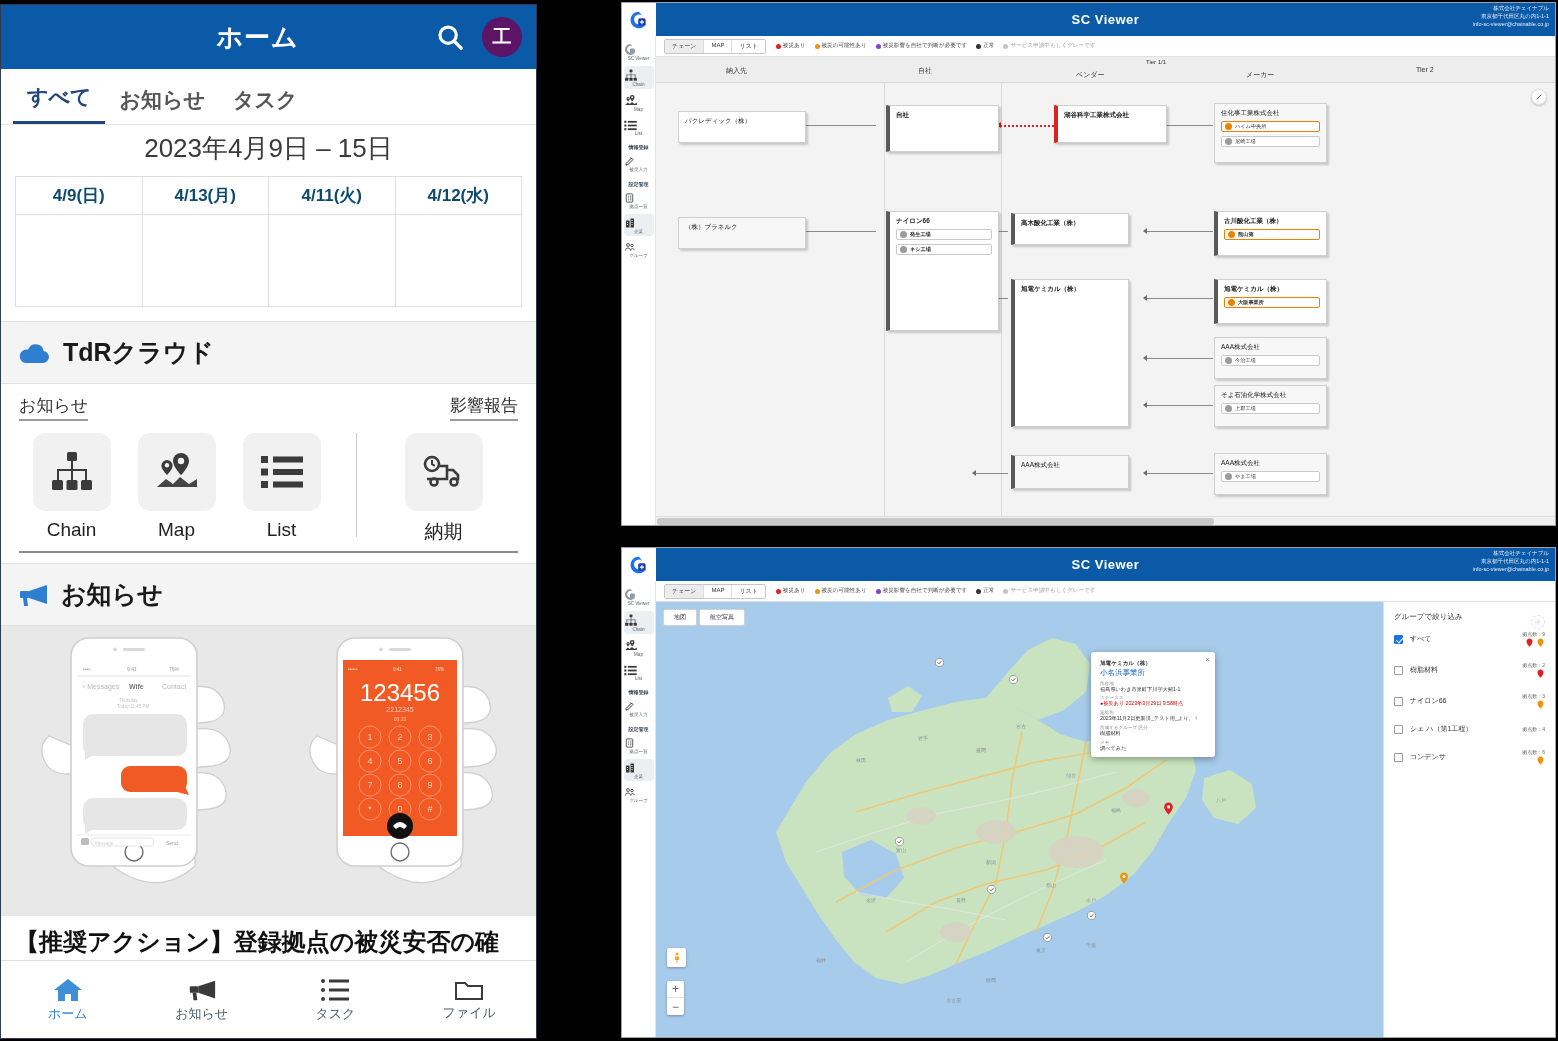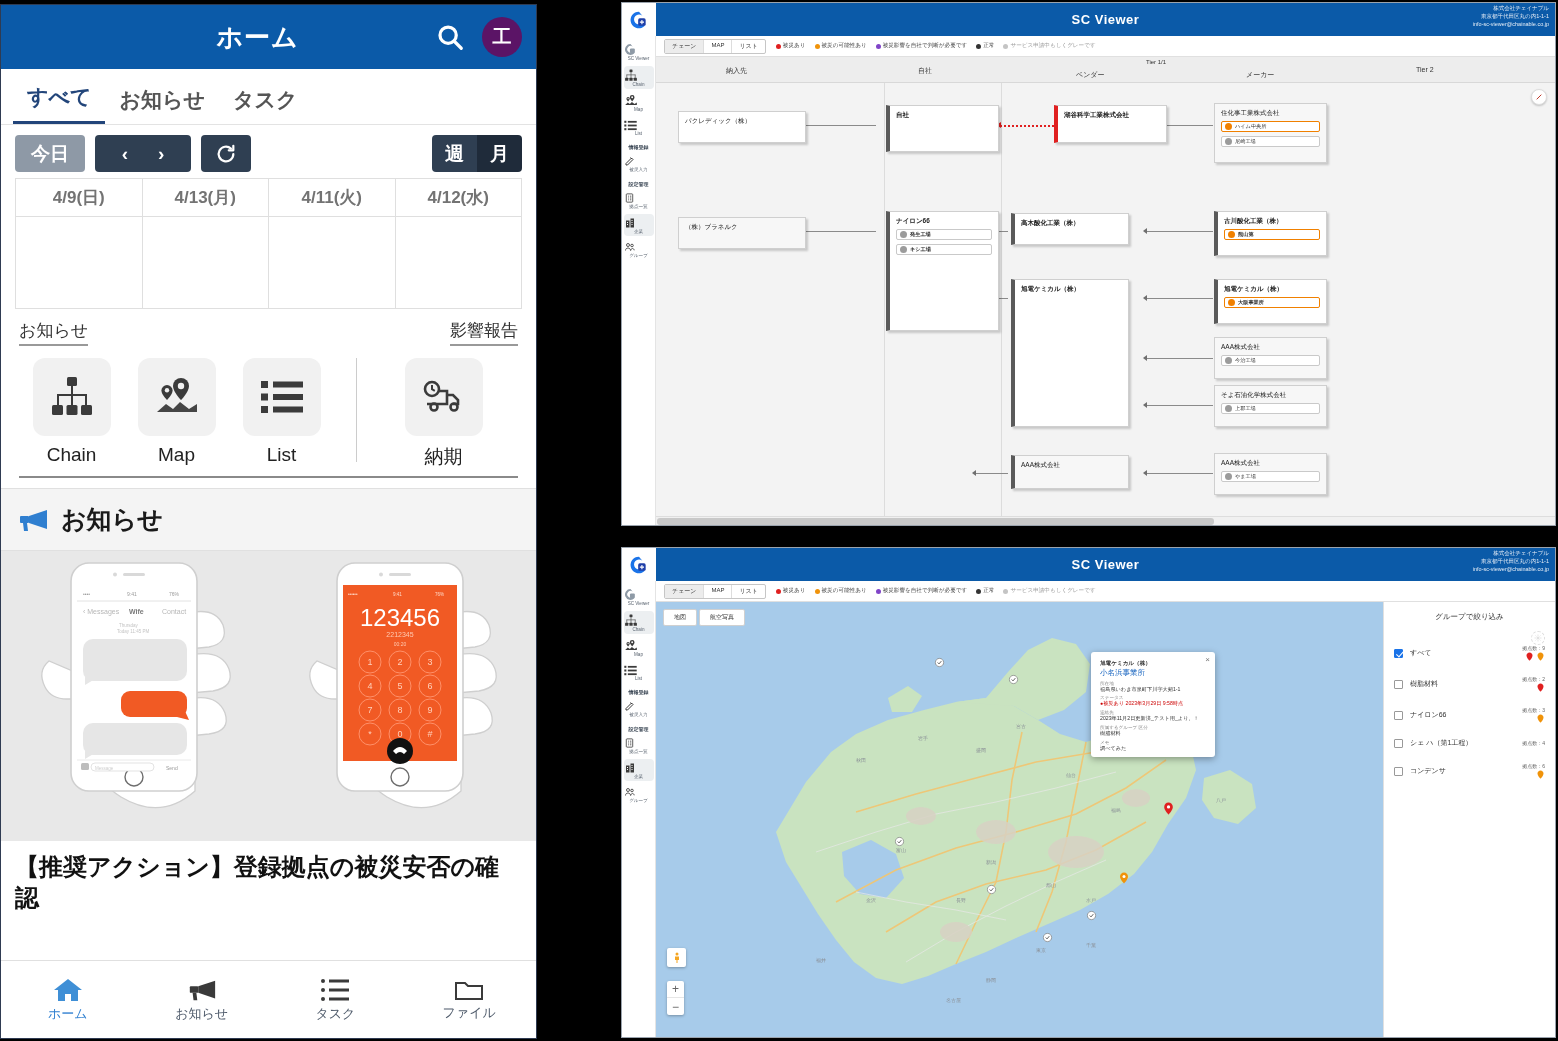--- a/index.html
+++ b/index.html
@@ -55,21 +55,21 @@
     background:#2f3f52; color:#fff; width:45px; height:37px; display:flex;
     align-items:center; justify-content:center; font-size:19px; font-weight:bold;
   }
   .wm-btn.sel{ background:#1f2b3a; }
 
   .ph-range{ text-align:center; font-size:26px; color:#3a3a3a; padding:6px 0 10px; }
 
   .cal-table{ width:100%; border-collapse:collapse; table-layout:fixed; }
   .cal-table th{
     border:1px solid #dfdfdf; border-left:none; font-size:17px; padding:7px 0;
-    color:#737373; font-weight:bold;
+    color:#0c4a6e; font-weight:bold;
   }
   .cal-table th:first-child{ border-left:1px solid #dfdfdf; }
   .cal-table td{ border:1px solid #dfdfdf; border-left:none; height:92px; }
   .cal-table td:first-child{ border-left:1px solid #dfdfdf; }
   .cal-wrap{ padding:0 14px; }
 
   .sect-head{
     display:flex; align-items:center; gap:12px; padding:14px 16px;
     background:#f4f4f4; border-top:1px solid #e0e0e0; border-bottom:1px solid #e0e0e0;
   }
@@ -283,58 +283,50 @@
     </div>
     <div class="ph-avatar">工</div>
   </div>
 
   <div class="ph-tabs">
     <div class="ph-tab active">すべて</div>
     <div class="ph-tab">お知らせ</div>
     <div class="ph-tab">タスク</div>
   </div>
 
-  <div class="ph-ctrls">
-    <div class="btn-gray">今日</div>
-    <div class="btn-dark btn-arrows">
-      <span>‹</span>
-      <span>›</span>
-    </div>
-    <div class="btn-dark btn-refresh">
-      <svg width="22" height="22" viewBox="0 0 24 24" fill="none" stroke="#fff" stroke-width="2.4">
-        <path d="M20 12a8 8 0 1 1-2.6-5.9" stroke-linecap="round"></path>
-        <polyline points="20,3 20,8 15,8" stroke-linecap="round" stroke-linejoin="round"></polyline>
-      </svg>
-    </div>
-    <div class="wm-group">
-      <div class="wm-btn">週</div>
-      <div class="wm-btn sel">月</div>
-    </div>
-  </div>
-
+
+  <div class="ph-range">2023年4月9日 – 15日</div>
 
   <div class="cal-wrap">
     <table class="cal-table">
       <tbody>
           <tr>
         <th>4/9(日)</th>
         <th>4/13(月)</th>
         <th>4/11(火)</th>
         <th>4/12(水)</th>
       </tr>
       <tr>
         <td></td>
         <td></td>
         <td></td>
         <td></td>
       </tr>
     </tbody>
       </table>
   </div>
 
+  <div class="sect-head" style="margin-top:14px;">
+    <span>
+      <svg width="34" height="24" viewBox="0 0 34 24">
+          <path d="M8 22h18a6 6 0 0 0 .7-11.96A8 8 0 0 0 11.2 8.6 6 6 0 0 0 8 22z" fill="#2f7fd0"></path>
+        </svg>
+    </span>
+    <span class="lbl">TdRクラウド</span>
+  </div>
 
   <div class="tdr-body">
     <div class="tdr-subrow">
       <span class="tdr-sub">お知らせ</span>
       <span class="tdr-sub r">影響報告</span>
     </div>
     <div class="tdr-icons">
       <div class="tdr-item">
         <div class="tdr-box">
           <svg width="46" height="44" viewBox="0 0 46 44" fill="#3b3b3b">
@@ -1076,21 +1068,21 @@
                 <path d="M8 10h8v7h-3v6h-2v-6H8z" fill="#f5a623"></path>
               </svg>
           </div>
           <div class="zoomctl">
             <div>+</div>
             <div>−</div>
           </div>
         </div>
 
         <div class="map-panel">
-          <div style="display:flex;align-items:center;flex-direction:column;">
+          <div style="display:flex;align-items:center;">
             <div class="mp-title">グループで絞り込み</div>
             <div class="mp-gear">
               <svg width="8" height="8" viewBox="0 0 24 24" fill="none" stroke="#c9c9c9" stroke-width="2">
                   <circle cx="12" cy="12" r="3"></circle>
                   <path d="M12 2v3M12 19v3M2 12h3M19 12h3M5 5l2 2M17 17l2 2M19 5l-2 2M7 17l-2 2"></path>
                 </svg>
             </div>
           </div>
 
           <div class="mp-row">

